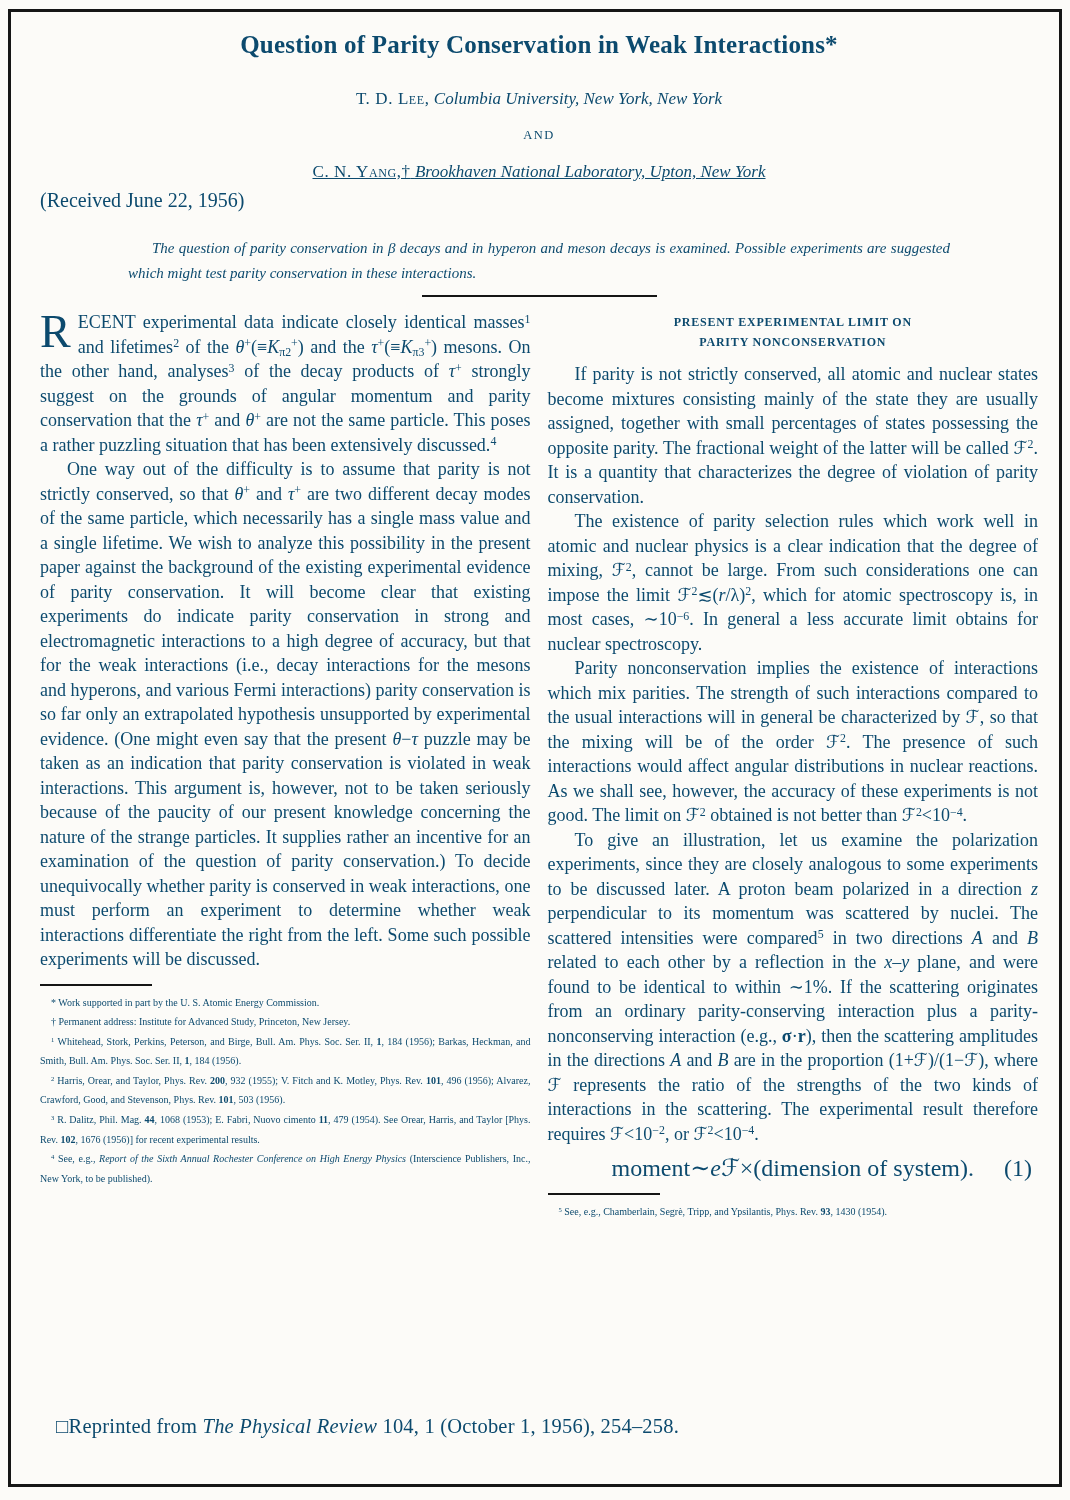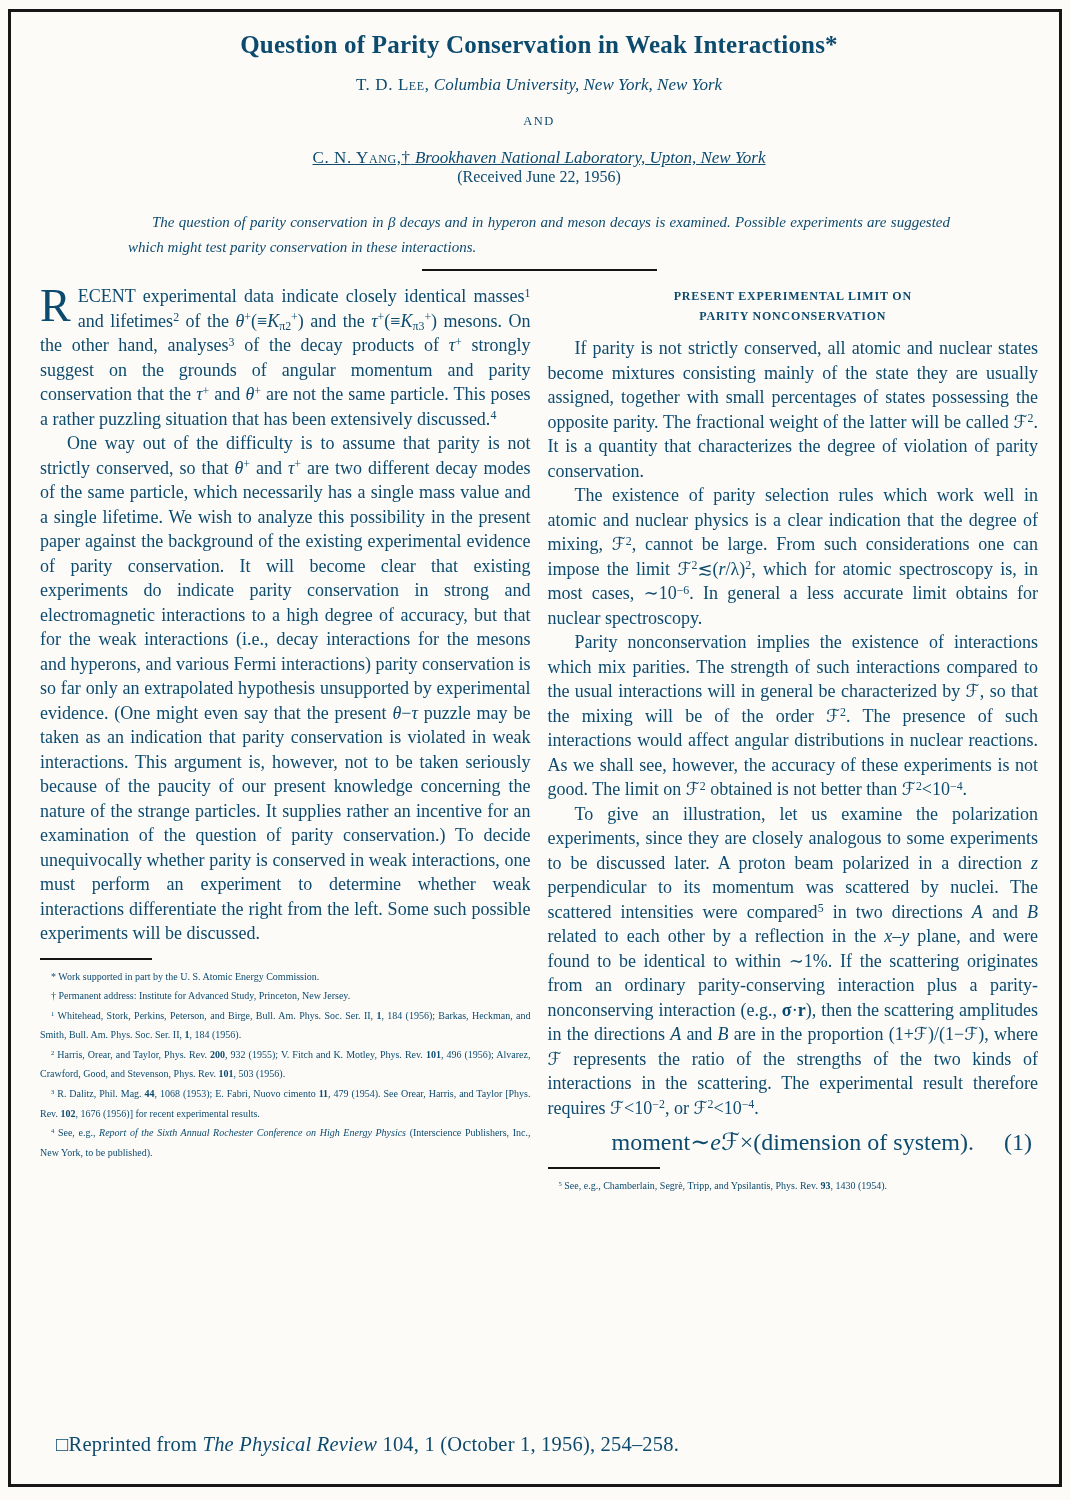--- a/index.html
+++ b/index.html
@@ -4,42 +4,42 @@
 <style>
   html,body{margin:0;padding:0;background:#ffffff;}
   .page{
     position:relative;width:1070px;height:1500px;background:#fcfbf8;
     font-family:"Liberation Serif","DejaVu Serif","DejaVu Sans",serif;
     color:#0c4a6e;overflow:hidden;
   }
   .frame{position:absolute;left:8px;top:9px;right:8px;bottom:13px;border:3px solid #161616;pointer-events:none;}
   .content{position:absolute;left:40px;top:13px;right:32px;}
   h1{margin:18px 0 0;text-align:center;font-size:25px;font-weight:700;letter-spacing:.2px;}
-  .byline{margin-top:16px;text-align:center;font-size:17px;}
+  .byline{margin-top:30px;text-align:center;font-size:17px;}
   .byline.second{margin-top:19px;text-decoration:underline;}
   .byline .aff{font-style:italic;}
   .sc{font-variant:small-caps;letter-spacing:.6px;}
   .andline{margin-top:19px;text-align:center;font-size:12.5px;letter-spacing:1.4px;}
-  .received{text-align:center;font-size:16px;}
+  .received{margin-top:7px;font-size:20px;}
   .abstract{margin:24px auto 0;width:822px;font-size:15px;line-height:25px;text-align:justify;text-indent:1.6em;font-style:italic;}
   .divider{width:235px;border-top:2px solid #151515;margin:9px auto 0;}
   .columns{display:flex;gap:17px;margin-top:13px;}
   .col{flex:1 1 0;font-size:18px;line-height:24.5px;text-align:justify;}
   .col p{margin:0;text-indent:1.5em;}
   .col p.first{text-indent:0;}
   .dropcap{float:left;font-size:46px;line-height:38px;padding:3px 7px 0 0;font-weight:400;}
   sup{font-size:66%;line-height:0;position:relative;top:-.45em;vertical-align:baseline;}
   sub{font-size:66%;line-height:0;position:relative;top:.28em;vertical-align:baseline;}
   h2{margin:2px 0 10px;text-align:center;font-size:12px;line-height:20px;letter-spacing:.8px;font-weight:700;white-space:pre-line;}
   .fnblock{margin-top:12px;}
   .fnrule{width:112px;border-top:2px solid #151515;margin-bottom:7px;}
   .fn{font-size:10px;line-height:19.6px;text-indent:1.1em;text-align:justify;}
   .eq{position:relative;margin:10px 0 4px;text-align:center;font-size:24px;line-height:24.5px;}
   .eqnum{position:absolute;right:6px;top:0;}
-  .footer{position:absolute;left:56px;bottom:44px;font-size:20.5px;letter-spacing:.2px;}
+  .footer{position:absolute;left:56px;bottom:62px;font-size:20.5px;letter-spacing:.2px;}
 </style>
 </head>
 <body>
 
 <div class="page">
   <div class="frame"></div>
   <div class="content">
 
     <h1>Question of Parity Conservation in Weak Interactions*</h1>
 

